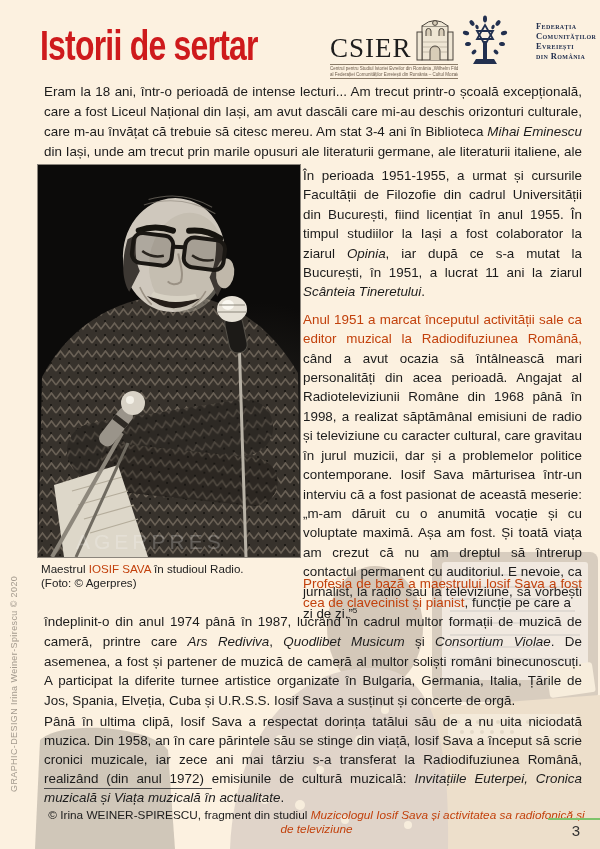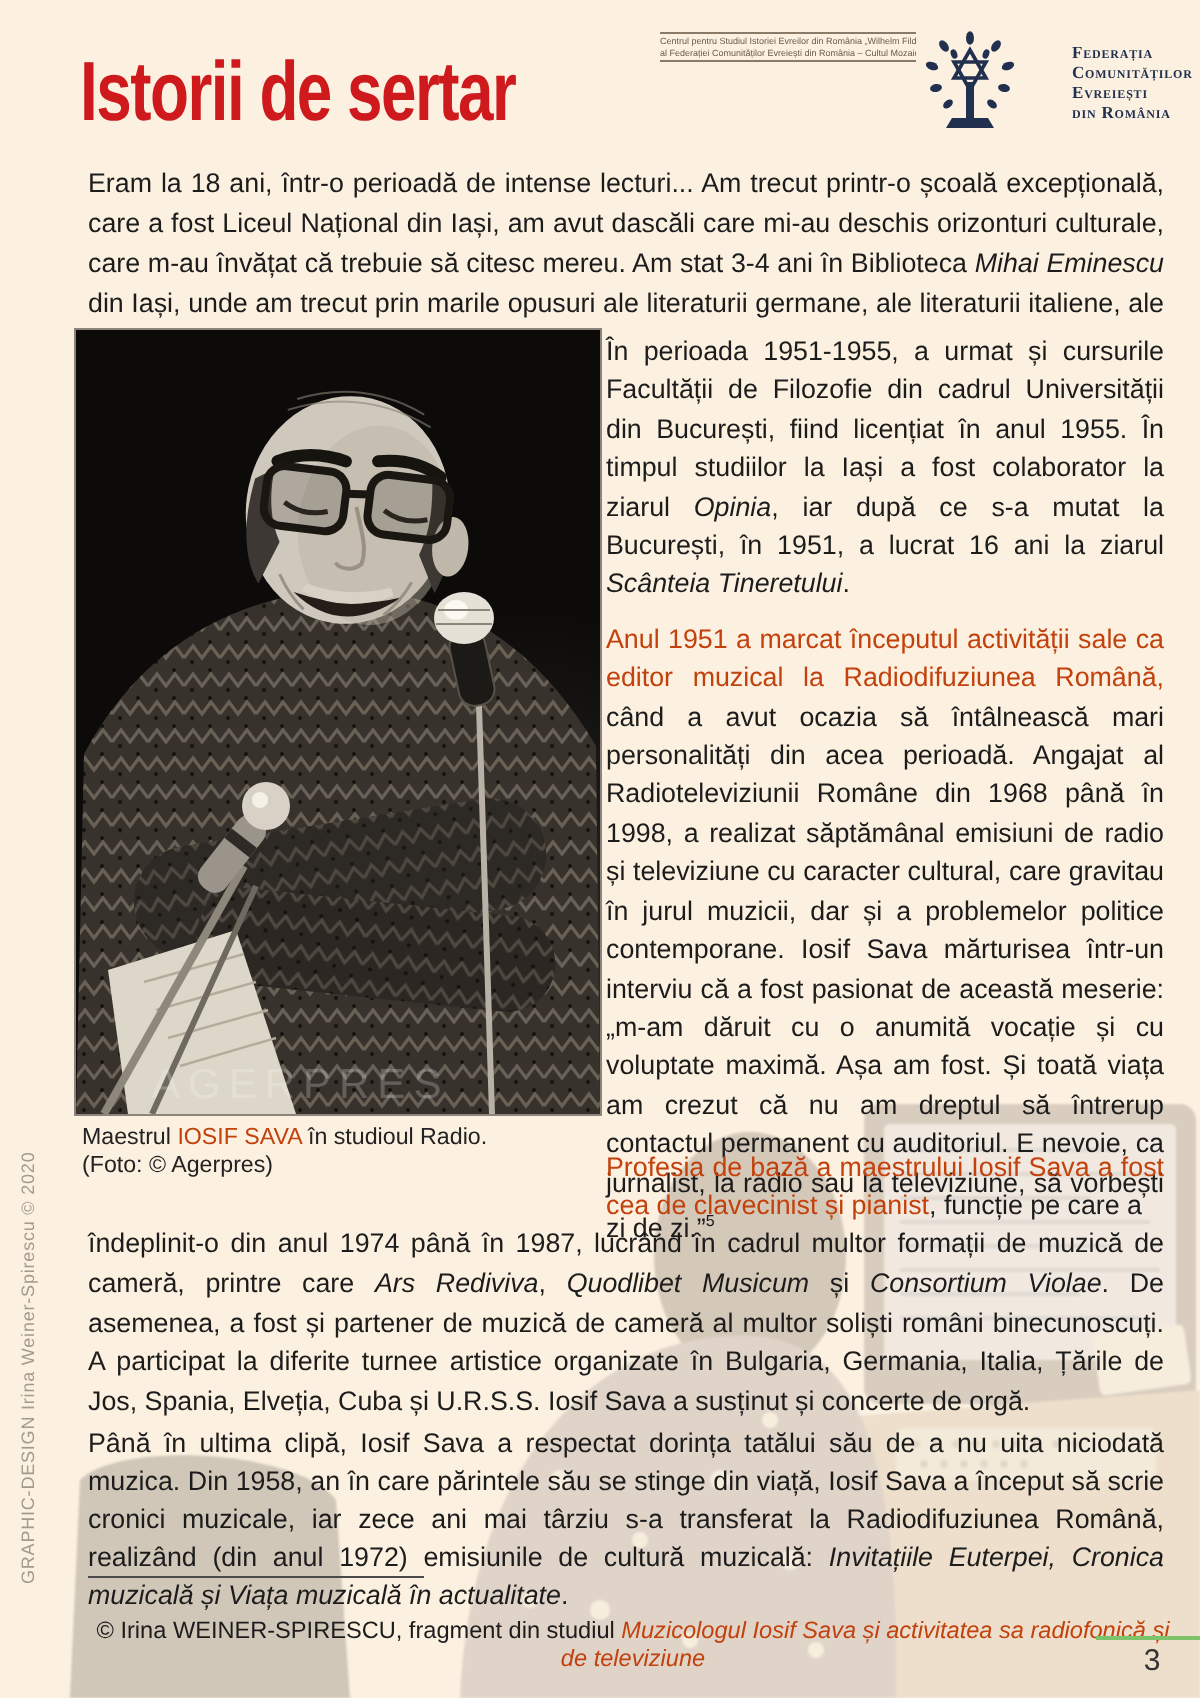--- a/index.html
+++ b/index.html
@@ -106,20 +106,41 @@
         <circle cx="408" cy="415" r="4"></circle>
         <circle cx="385" cy="300" r="4"></circle>
     </g>
 
     <path d="M40,330 C60,310 150,315 168,340 L175,439 L35,439 Z" fill="#4a443f"></path>
   </svg>
 
   <div class="abs title">Istorii de sertar</div>
 
   <div class="abs csier">
+    <div class="csier-row">
+      <span class="csier-acronym">CSIER</span>
+      <svg width="40" height="48" viewBox="0 0 40 48">
+        <g stroke="#4a443c" stroke-width="1" fill="#efe6d4">
+          <rect x="7" y="12" width="26" height="34"></rect>
+          <path d="M7,12 Q20,1 33,12"></path>
+          <rect x="2" y="18" width="5" height="28"></rect>
+          <rect x="33" y="18" width="5" height="28"></rect>
+          <path d="M15,46 v-9 a5,5 0 0 1 10,0 v9" fill="#d8cdb8"></path>
+          <path d="M11,22 v-5 a2.5,2.5 0 0 1 5,0 v5" fill="#d8cdb8"></path>
+          <path d="M24,22 v-5 a2.5,2.5 0 0 1 5,0 v5" fill="#d8cdb8"></path>
+          <circle cx="20" cy="9" r="2.4" fill="#d8cdb8"></circle>
+        </g>
+        <g stroke="#6b6154" stroke-width="0.6" opacity="0.55">
+          <line x1="8" y1="28" x2="32" y2="28"></line>
+            <line x1="8" y1="33" x2="32" y2="33"></line>
+          <line x1="8" y1="38" x2="14" y2="38"></line>
+            <line x1="26" y1="38" x2="32" y2="38"></line>
+        </g>
+      </svg>
+    </div>
     <div class="csier-sub">
       <div>Centrul pentru Studiul Istoriei Evreilor din România „Wilhelm Filderman”</div>
       <div>al Federației Comunităților Evreiești din România – Cultul Mozaic</div>
     </div>
   </div>
 
   <div class="abs fcer">
     <svg width="46" height="52" viewBox="0 0 46 52">
       <g fill="#22304f">
         <rect x="21" y="26" width="4" height="18"></rect>
@@ -237,21 +258,21 @@
         <rect x="189" y="150" width="18" height="38" rx="8" transform="rotate(-12 198 169)" fill="#1c1a17" stroke="#56524a" stroke-width="1"></rect>
         <ellipse cx="194" cy="144" rx="15" ry="13" fill="#e6e1d6"></ellipse>
         <ellipse cx="190" cy="140" rx="6" ry="5" fill="#fbf9f2"></ellipse>
         <path d="M181,140 h26 M180,147 h28" stroke="#8b867a" stroke-width="1"></path>
       </g>
       <text x="38" y="384" font-size="21" letter-spacing="4" fill="#ffffff" opacity="0.22">AGERPRES</text>
     </svg>
   </div>
 
   <div class="abs column col-text just">
-    <p><span>În perioada 1951-1955, a urmat și cursurile Facultății de Filozofie din cadrul Universității din București, fiind licențiat în anul 1955. În timpul studiilor la Iași a fost colaborator la ziarul </span><span class="it">Opinia</span><span>, iar după ce s-a mutat la București, în 1951, a lucrat 16 ani la ziarul </span><span class="it">Scânteia Tineretului</span><span>.</span></p>
+    <p><span>În perioada 1951-1955, a urmat și cursurile Facultății de Filozofie din cadrul Universității din București, fiind licențiat în anul 1955. În timpul studiilor la Iași a fost colaborator la ziarul </span><span class="it">Opinia</span><span>, iar după ce s-a mutat la București, în 1951, a lucrat 11 ani la ziarul </span><span class="it">Scânteia Tineretului</span><span>.</span></p>
     <p><span class="red">Anul 1951 a marcat începutul activității sale ca editor muzical la Radiodifuziunea Română,</span><span> când a avut ocazia să întâlnească mari personalități din acea perioadă. Angajat al Radioteleviziunii Române din 1968 până în 1998, a realizat săptămânal emisiuni de radio și televiziune cu caracter cultural, care gravitau în jurul muzicii, dar și a problemelor politice contemporane. Iosif Sava mărturisea într-un interviu că a fost pasionat de această meserie: „m-am dăruit cu o anumită vocație și cu voluptate maximă. Așa am fost. Și toată viața am crezut că nu am dreptul să întrerup contactul permanent cu auditoriul. E nevoie, ca jurnalist, la radio sau la televiziune, să vorbești zi de zi.”</span><sup>5</sup></p>
   </div>
   <p class="abs parac col-text just"><span class="red">Profesia de bază a maestrului Iosif Sava a fost cea de clavecinist și pianist</span><span>, funcție pe care a</span></p>
 
   <p class="abs cont body-text just"><span>îndeplinit-o din anul 1974 până în 1987, lucrând în cadrul multor formații de muzică de cameră, printre care </span><span class="it">Ars Rediviva</span><span>, </span><span class="it">Quodlibet Musicum</span><span> și </span><span class="it">Consortium Violae</span><span>. De asemenea, a fost și partener de muzică de cameră al multor soliști români binecunoscuți. A participat la diferite turnee artistice organizate în Bulgaria, Germania, Italia, Țările de Jos, Spania, Elveția, Cuba și U.R.S.S. Iosif Sava a susținut și concerte de orgă.</span></p>
   <p class="abs parad body-text just"><span>Până în ultima clipă, Iosif Sava a respectat dorința tatălui său de a nu uita niciodată muzica. Din 1958, an în care părintele său se stinge din viață, Iosif Sava a început să scrie cronici muzicale, iar zece ani mai târziu s-a transferat la Radiodifuziunea Română, realizând (din anul 1972) emisiunile de cultură muzicală: </span><span class="it">Invitațiile Euterpei, Cronica muzicală și Viața muzicală în actualitate</span><span>.</span></p>
 
   <div class="abs fn-rule"></div>
   <p class="abs credit"><span>© Irina WEINER-SPIRESCU, fragment din studiul </span><span class="red it">Muzicologul Iosif Sava și activitatea sa radiofonică și de televiziune</span></p>
   <div class="abs green-line"></div>

